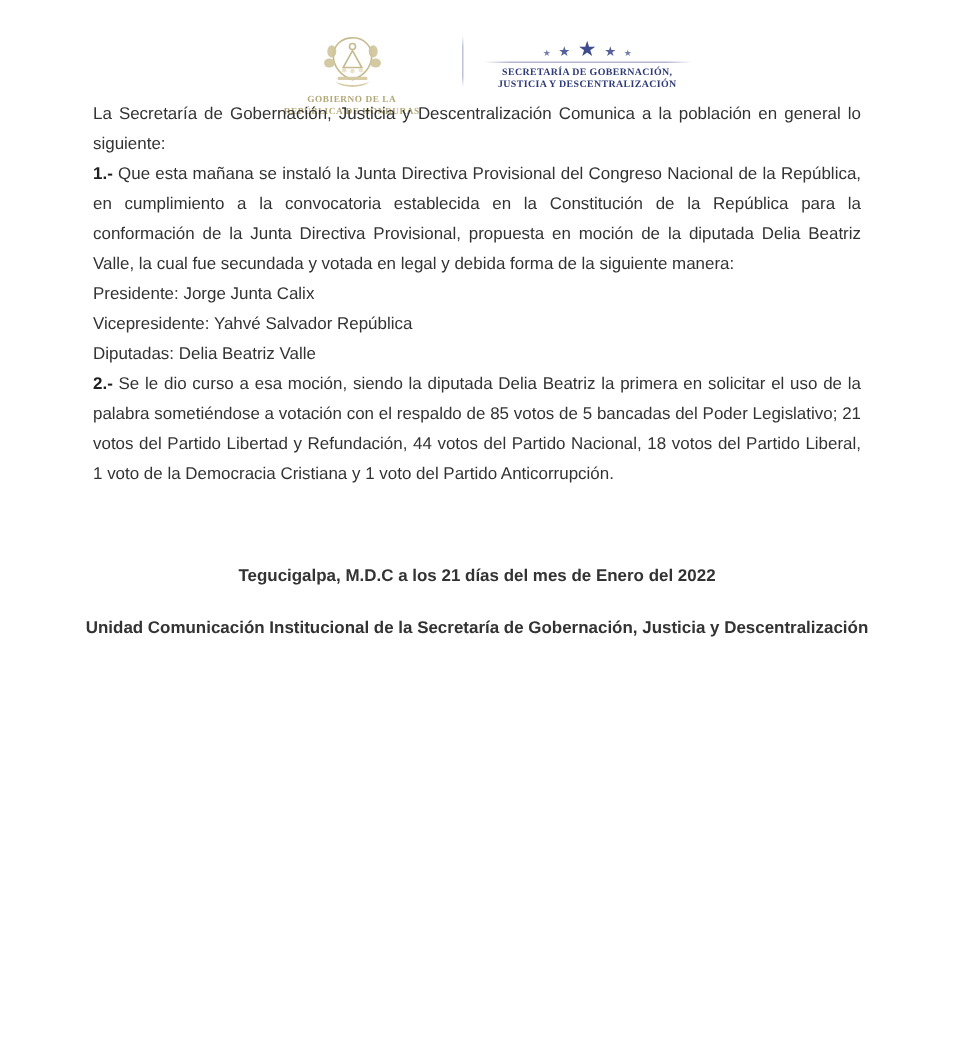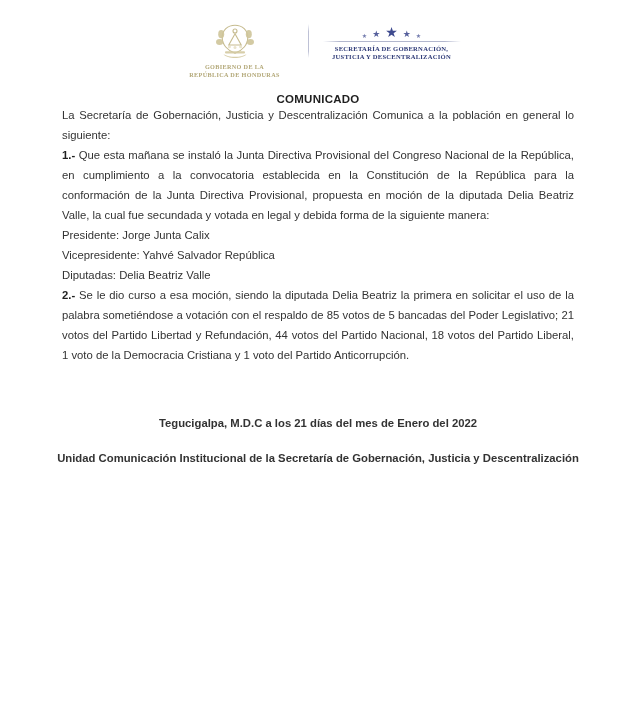--- a/index.html
+++ b/index.html
@@ -203,21 +203,20 @@
         <span class="s s5">★</span>
       </div>
       <div class="stars-rule"></div>
       <div class="lh-sec-text">
         <div>SECRETARÍA DE GOBERNACIÓN,</div>
         <div>JUSTICIA Y DESCENTRALIZACIÓN</div>
       </div>
     </div>
   </div>
 
-  <h1 class="doc-title">COMUNICADO</h1>
 
   <div class="content">
 
     <p class="para gap-intro">La Secretaría de Gobernación, Justicia y Descentralización Comunica a la población en general lo siguiente:</p>
 
     <p class="para gap-para"><span class="lead">1.-</span> <span>Que esta mañana se instaló la Junta Directiva Provisional del Congreso Nacional de la República, en cumplimiento a la convocatoria establecida en la Constitución de la República para la conformación de la Junta Directiva Provisional, propuesta en moción de la diputada Delia Beatriz Valle, la cual fue secundada y votada en legal y debida forma de la siguiente manera:</span></p>
 
     <p class="para nojust gap-item">Presidente: Jorge Junta Calix</p>
     <p class="para nojust gap-item">Vicepresidente: Yahvé  Salvador República</p>
     <p class="para nojust gap-item">Diputadas: Delia Beatriz Valle</p>

